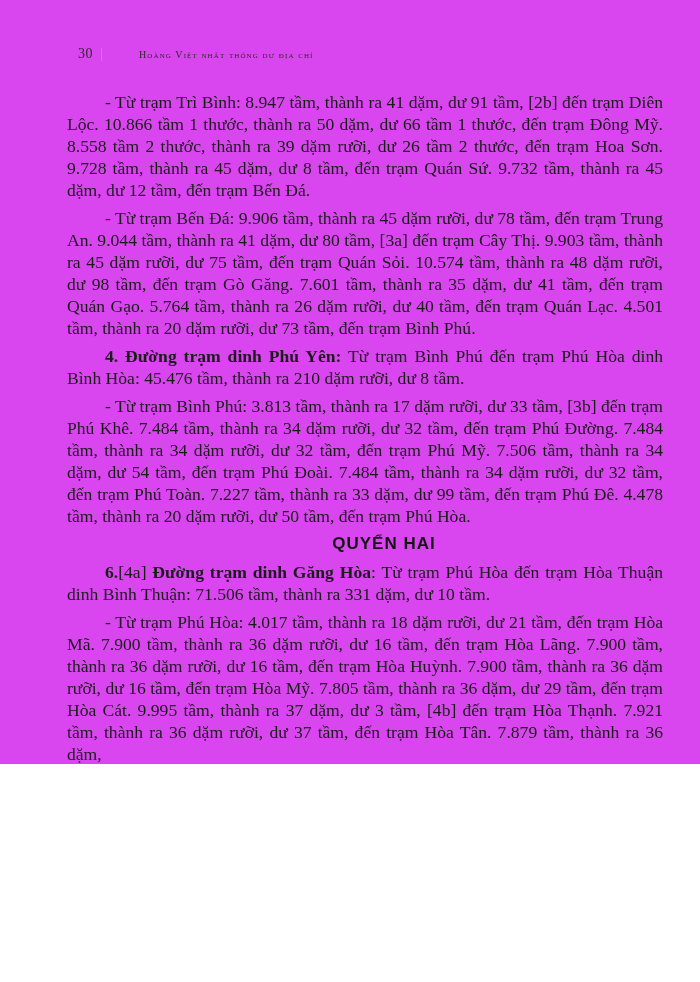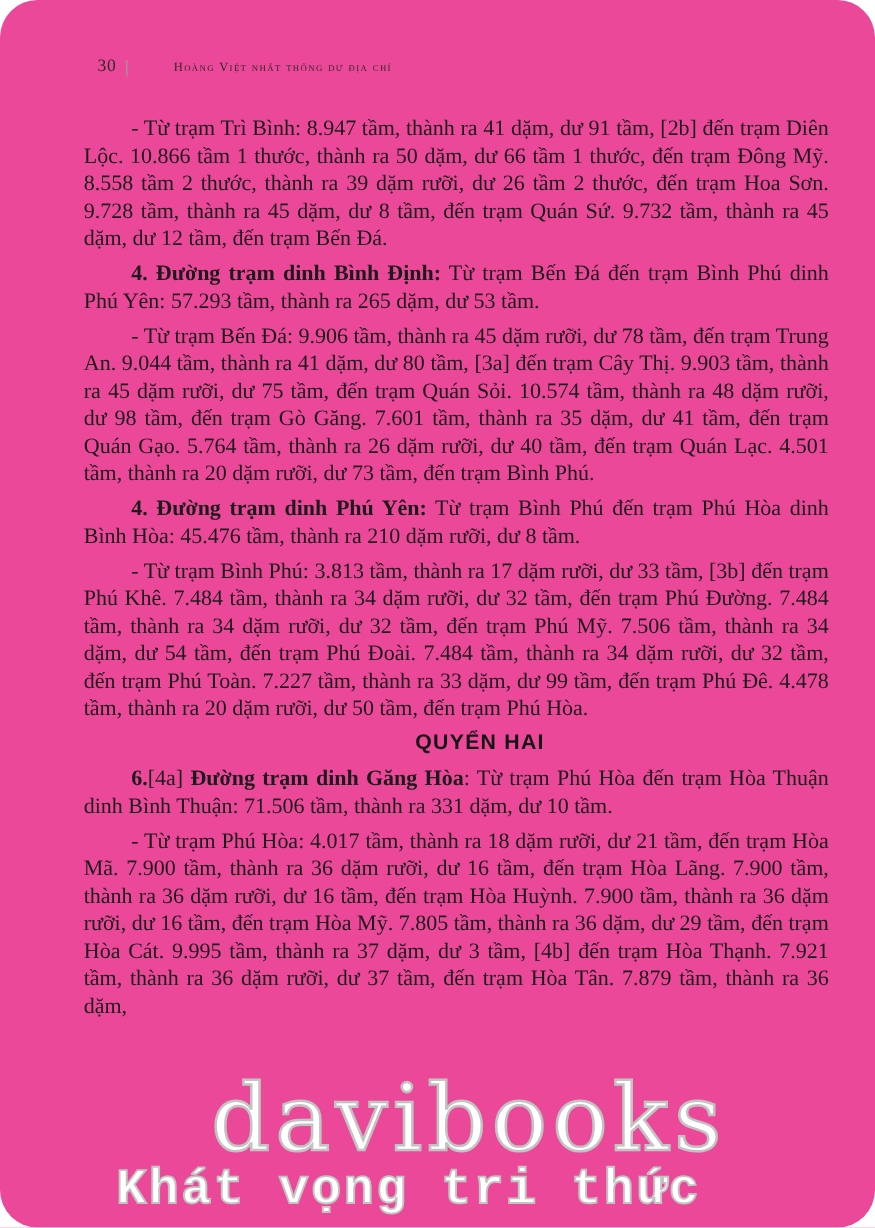--- a/index.html
+++ b/index.html
@@ -3,26 +3,25 @@
 <meta charset="utf-8">
 <style>
   html, body {
     margin: 0;
     padding: 0;
     background: #ffffff;
   }
   .page {
     position: relative;
     width: 700px;
-    height: 982px;
-    background: #ec4899;
+    height: 764px;
+    background: #d946ef;
     overflow: hidden;
     font-family: "Liberation Serif", "DejaVu Serif", serif;
     color: #1b1b1b;
-    border-radius: 30px;
   }
 
   
   .page-header {
     position: absolute;
     left: 78px;
     top: 46px;
     z-index: 2;
     display: flex;
     align-items: center;
@@ -118,21 +117,20 @@
 
   <header class="page-header">
     <span class="page-num">30</span>
     <span class="header-sep"></span>
     <span class="running-title">Hoàng Việt nhất thống dư địa chí</span>
   </header>
 
   <main class="content">
     <p><span>- Từ trạm Trì Bình: 8.947 tầm, thành ra 41 dặm, dư 91 tầm, [2b] đến trạm Diên Lộc. 10.866 tầm 1 thước, thành ra 50 dặm, dư 66 tầm 1 thước, đến trạm Đông Mỹ. 8.558 tầm 2 thước, thành ra 39 dặm rưỡi, dư 26 tầm 2 thước, đến trạm Hoa Sơn. 9.728 tầm, thành ra 45 dặm, dư 8 tầm, đến trạm Quán Sứ. 9.732 tầm, thành ra 45 dặm, dư 12 tầm, đến trạm Bến Đá.</span></p>
 
-    <p><b>4. Đường trạm dinh Bình Định:</b><span> Từ trạm Bến Đá đến trạm Bình Phú dinh Phú Yên: 57.293 tầm, thành ra 265 dặm, dư 53 tầm.</span></p>
 
     <p><span>- Từ trạm Bến Đá: 9.906 tầm, thành ra 45 dặm rưỡi, dư 78 tầm, đến trạm Trung An. 9.044 tầm, thành ra 41 dặm, dư 80 tầm, [3a] đến trạm Cây Thị. 9.903 tầm, thành ra 45 dặm rưỡi, dư 75 tầm, đến trạm Quán Sỏi. 10.574 tầm, thành ra 48 dặm rưỡi, dư 98 tầm, đến trạm Gò Găng. 7.601 tầm, thành ra 35 dặm, dư 41 tầm, đến trạm Quán Gạo. 5.764 tầm, thành ra 26 dặm rưỡi, dư 40 tầm, đến trạm Quán Lạc. 4.501 tầm, thành ra 20 dặm rưỡi, dư 73 tầm, đến trạm Bình Phú.</span></p>
 
     <p><b>4. Đường trạm dinh Phú Yên:</b><span> Từ trạm Bình Phú đến trạm Phú Hòa dinh Bình Hòa: 45.476 tầm, thành ra 210 dặm rưỡi, dư 8 tầm.</span></p>
 
     <p><span>- Từ trạm Bình Phú: 3.813 tầm, thành ra 17 dặm rưỡi, dư 33 tầm, [3b] đến trạm Phú Khê. 7.484 tầm, thành ra 34 dặm rưỡi, dư 32 tầm, đến trạm Phú Đường. 7.484 tầm, thành ra 34 dặm rưỡi, dư 32 tầm, đến trạm Phú Mỹ. 7.506 tầm, thành ra 34 dặm, dư 54 tầm, đến trạm Phú Đoài. 7.484 tầm, thành ra 34 dặm rưỡi, dư 32 tầm, đến trạm Phú Toàn. 7.227 tầm, thành ra 33 dặm, dư 99 tầm, đến trạm Phú Đê. 4.478 tầm, thành ra 20 dặm rưỡi, dư 50 tầm, đến trạm Phú Hòa.</span></p>
 
     <p class="chapter-heading">QUYỂN HAI</p>
 
     <p><b>6.</b><span>[4a] </span><b>Đường trạm dinh Găng Hòa</b><span>: Từ trạm Phú Hòa đến trạm Hòa Thuận dinh Bình Thuận: 71.506 tầm, thành ra 331 dặm, dư 10 tầm.</span></p>

